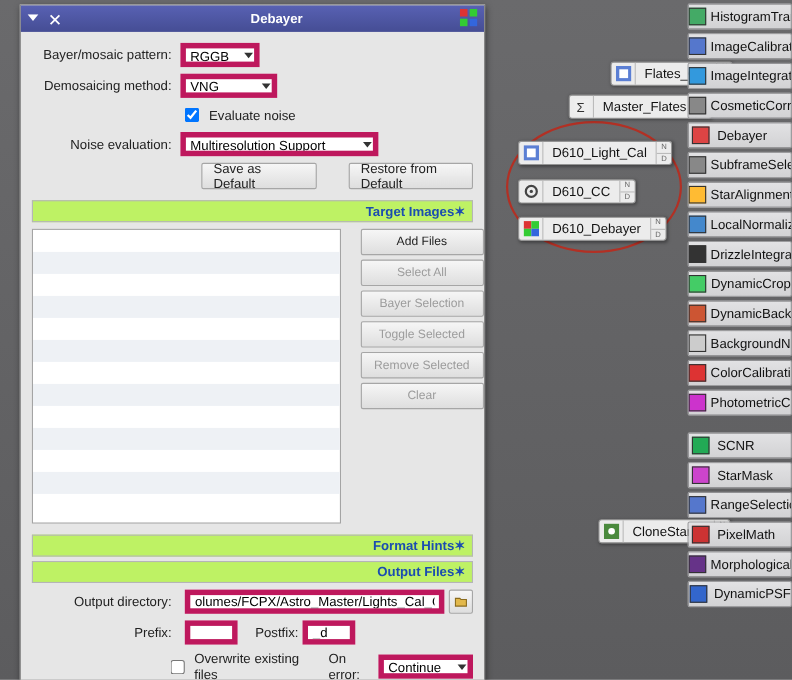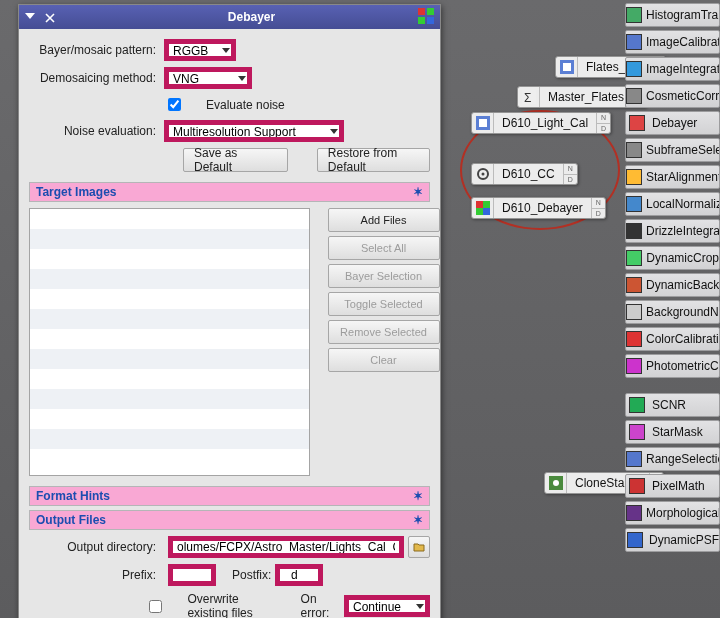--- a/index.html
+++ b/index.html
@@ -13,27 +13,27 @@
   .titlebar .icon-right svg { width:16px; height:16px; }
   .tctrl { width:10px; height:10px; display:inline-block; }
 
   .body { padding:10px 10px 4px; color:#222; }
   .formrow { display:flex; align-items:center; margin-bottom:6px; }
   .formrow .label { width:135px; text-align:right; padding-right:8px; }
   select,.textinput { background:#fff; border:5px solid #be185d; height:22px; padding:0 4px; }
   select { appearance:none; padding-right:18px; background:#fff; }
   .combo { position:relative; display:inline-block; }
   .combo::after { content:""; position:absolute; right:6px; top:9px; width:0; height:0; border-left:4px solid transparent; border-right:4px solid transparent; border-top:5px solid #333; }
-  .chk { display:inline-flex; align-items:center; gap:22px; }
+  .chk { display:inline-flex; align-items:center; gap:6px; }
   .chk input { width:13px; height:13px; }
 
   .btn { height:24px; background:linear-gradient(#f6f6f6,#dedede); border:1px solid #a6a6a6; border-radius:2px; display:inline-flex; align-items:center; justify-content:center; padding:0 10px; cursor:pointer;margin-left:19px; }
   .btn-row { display:flex; gap:10px; margin:4px 0 10px 135px; }
 
-  .section-header { margin-top:4px; height:20px; background:#f9a8d4; border:1px solid #b5b5b7; display:flex; align-items:center; justify-content:space-between; padding:0 6px; font-weight:bold; color:#1b4db0; }
+  .section-header { margin-top:4px; height:20px; background:#bef264; border:1px solid #b5b5b7; display:flex; align-items:center; justify-content:flex-end; padding:0 6px; font-weight:bold; color:#1b4db0; }
   .section-toggle { width:10px; height:10px; display:inline-flex; align-items:center; justify-content:center; }
 
   .target-area { display:flex; gap:8px; margin-top:6px; height:268px; }
   .listbox { flex:1; background:#fff; border:1px solid #a4a4a4; overflow:hidden; }
   .listbox-row { height:20px; }
   .listbox-row:nth-child(even){ background:#eef1f5; }
   .target-btns { width:112px; display:flex; flex-direction:column; gap:4px;align-items:center; }
   .target-btns .btn { width:100%; justify-content:center; font-size:11px; }
   .btn.disabled { color:#9c9c9c; }
   .fullpaths { margin-top:4px; }
@@ -199,21 +199,21 @@
         <rect width="14" height="14" fill="#eee"></rect>
         <text x="2" y="12" font-size="12" fill="#333">Σ</text>
       </svg>
     </div>
   <div class="nlabel">Master_Flates</div>
   <div class="tabs">
       <div class="tab">N</div>
       <div class="tab">D</div>
     </div>
 </div>
-<div class="node" style="left:471px; top:112px;">
+<div class="node" style="left:471px; top:128px;">
   <div class="nicon">
       <svg width="14" height="14">
         <rect width="14" height="14" fill="#5b7fd4"></rect>
         <rect x="3" y="3" width="8" height="8" fill="#fff"></rect>
       </svg>
     </div>
   <div class="nlabel">D610_Light_Cal</div>
   <div class="tabs">
       <div class="tab">N</div>
       <div class="tab">D</div>

